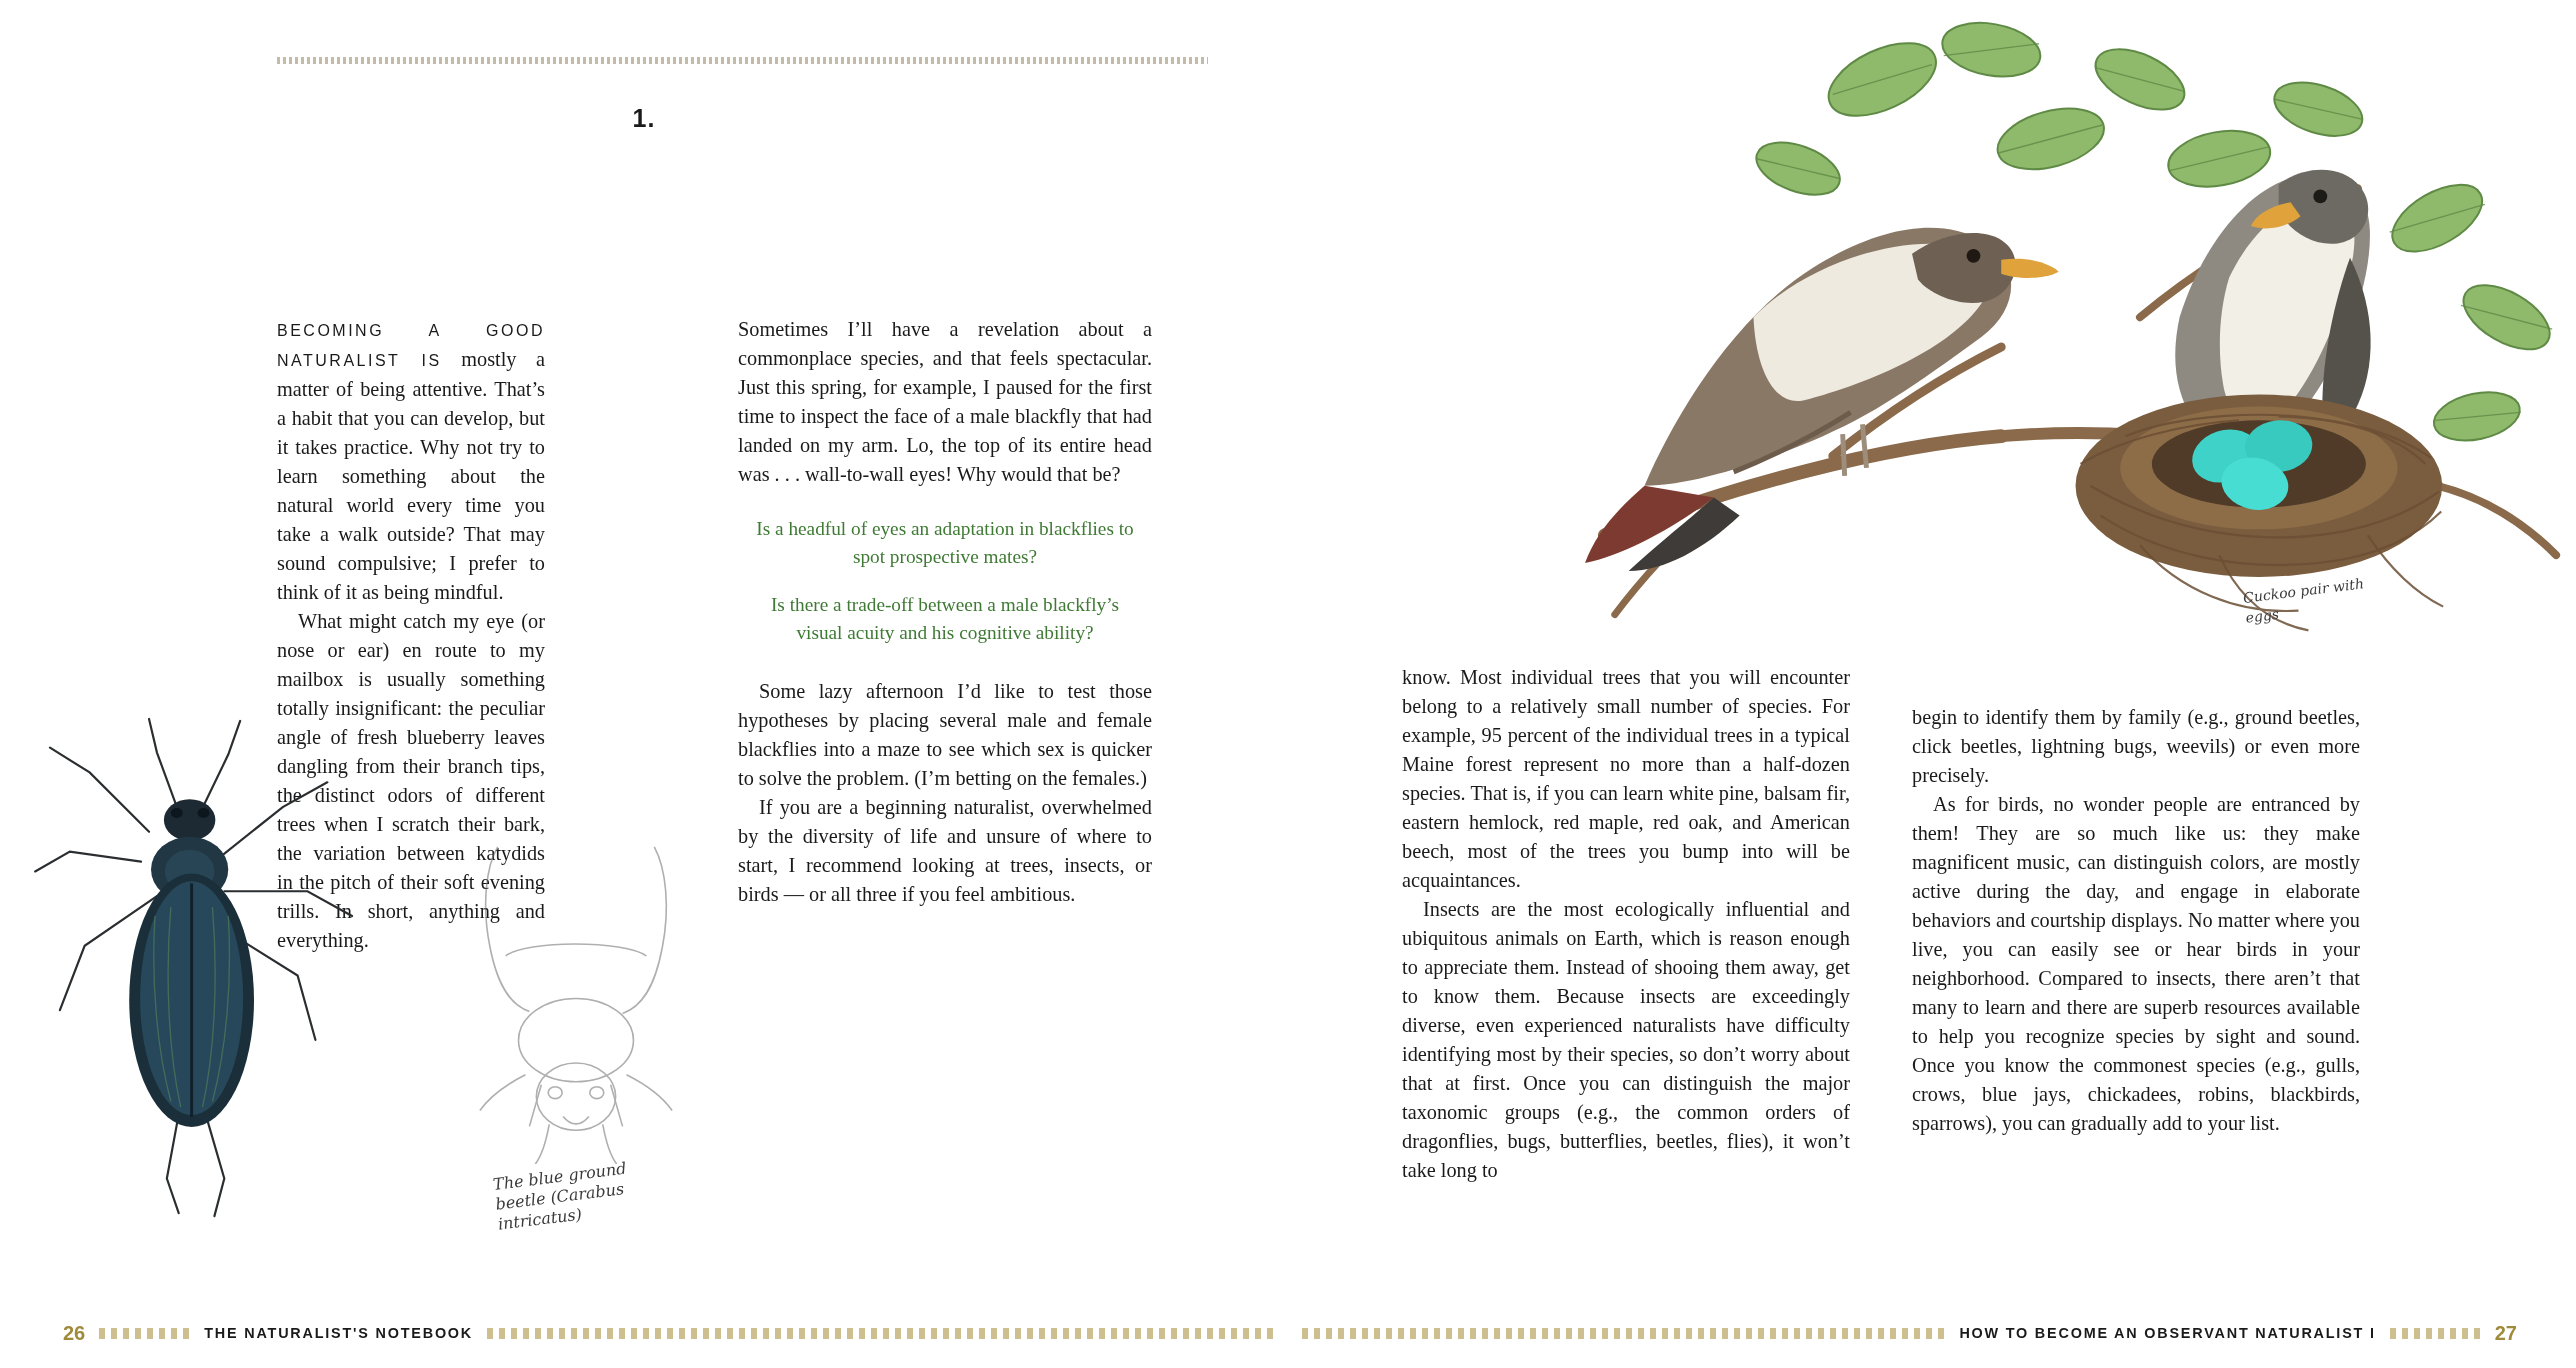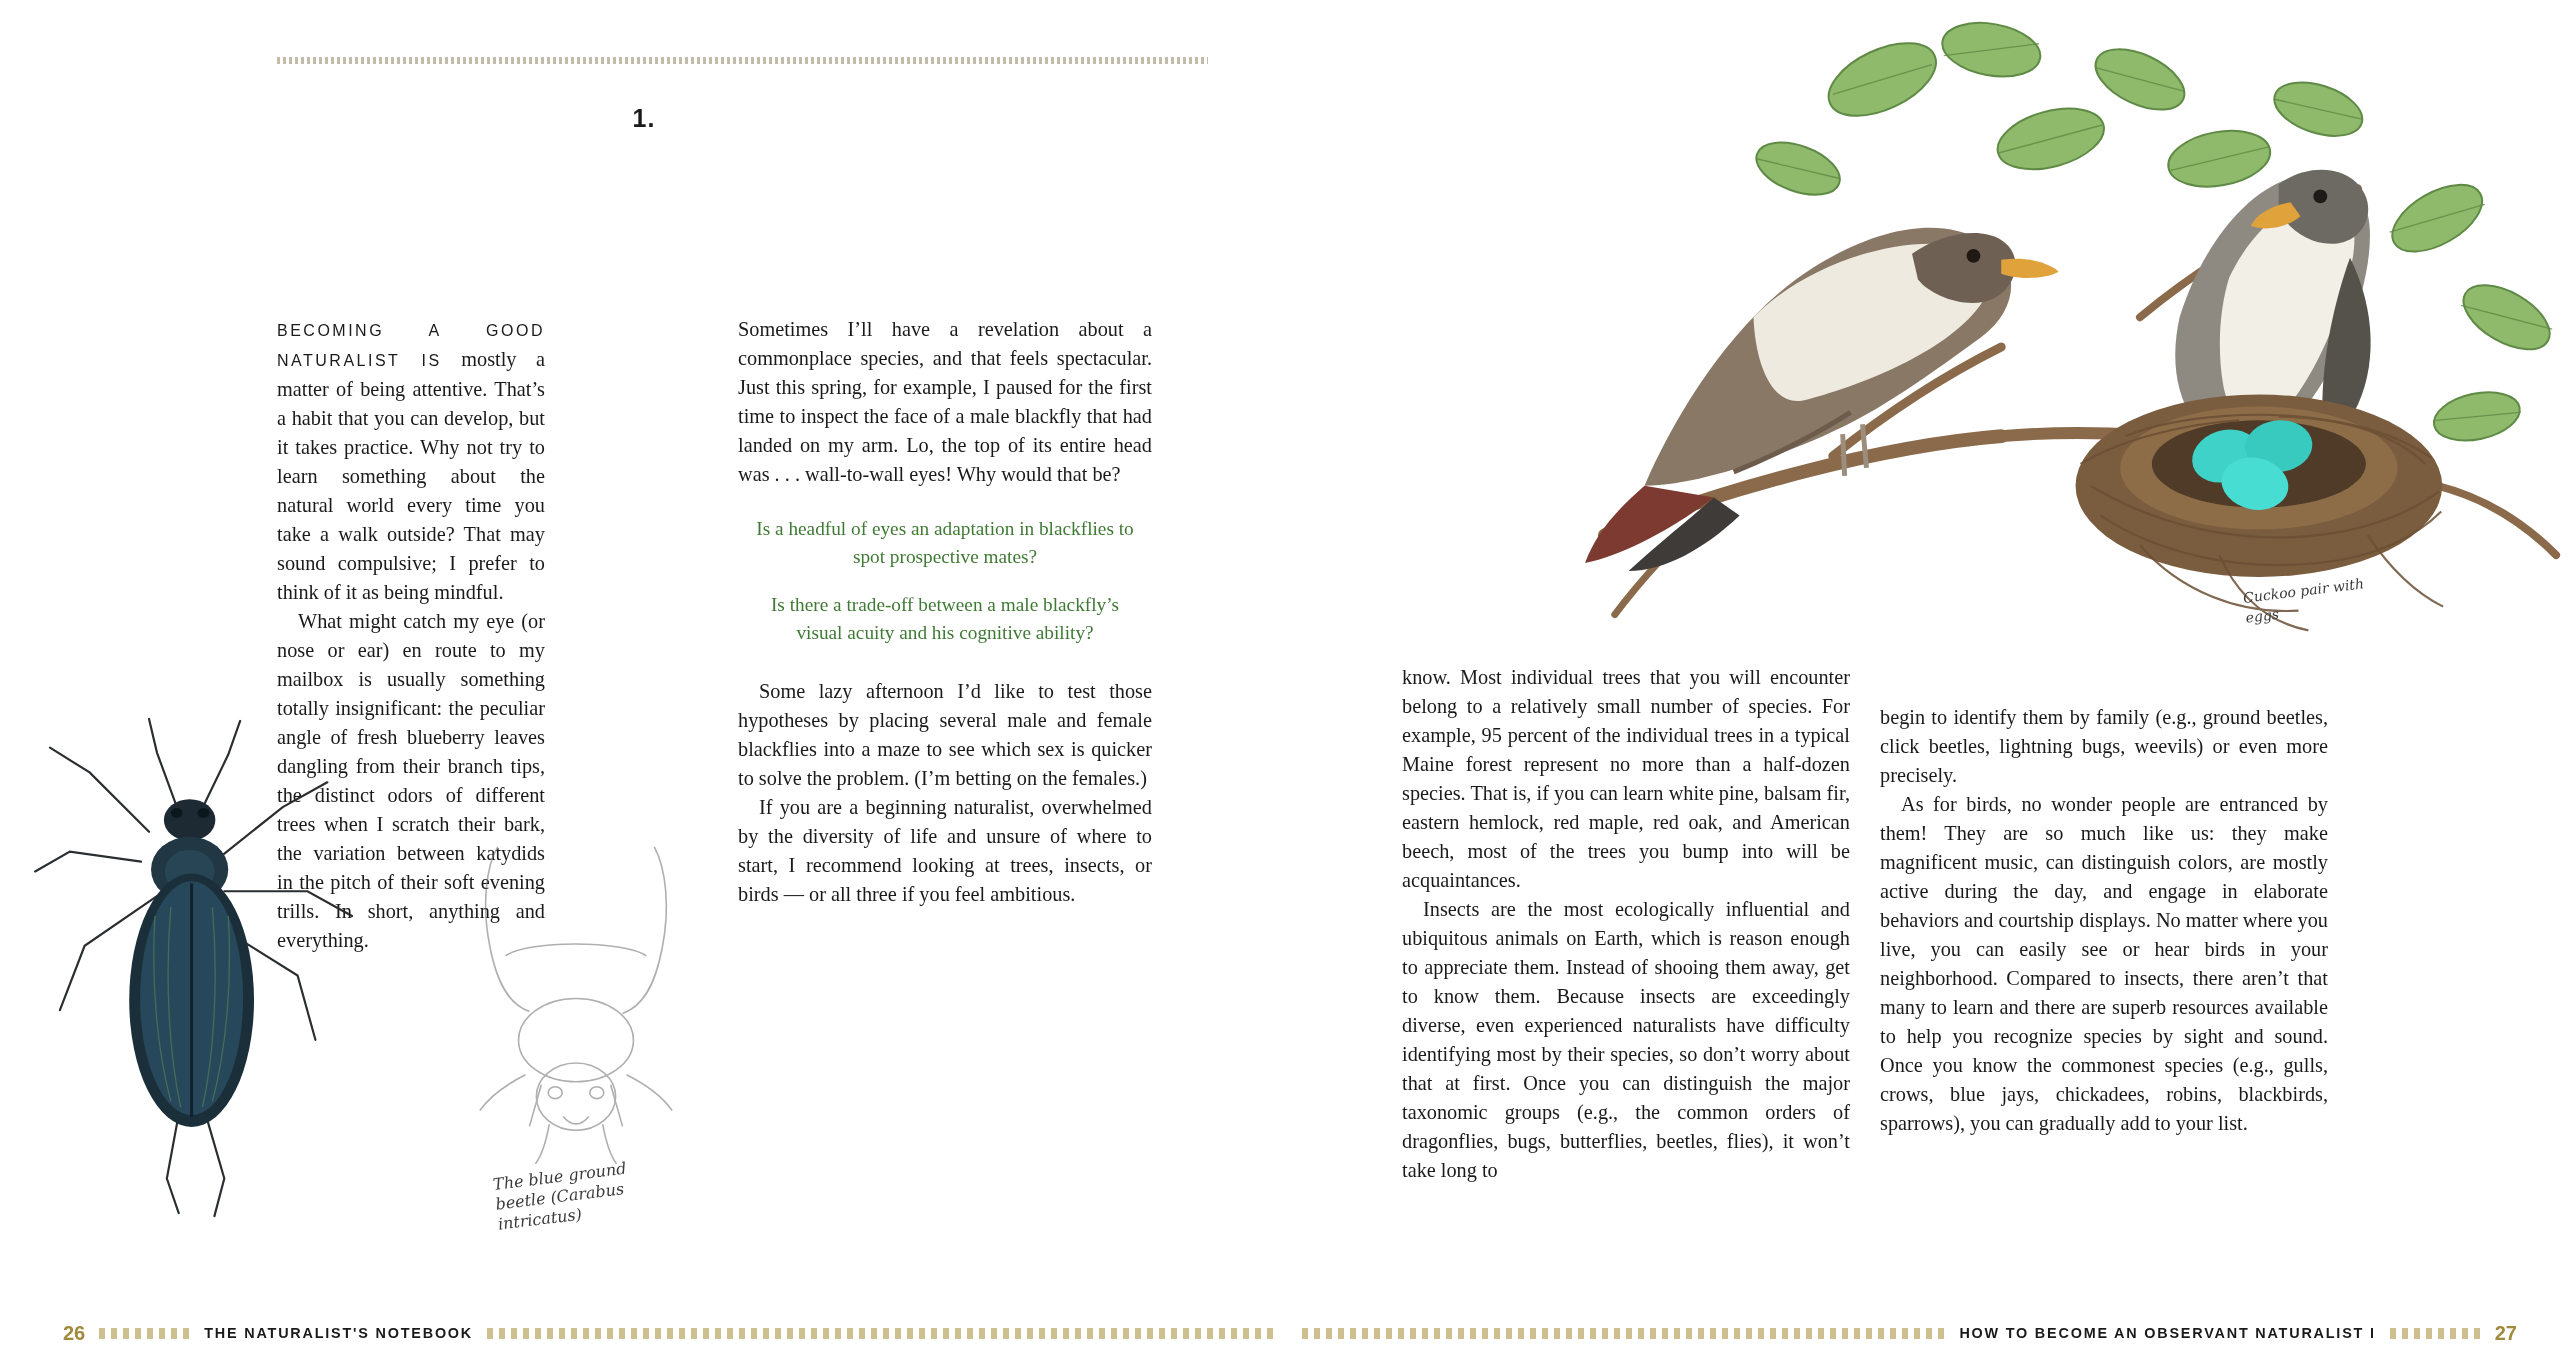--- a/index.html
+++ b/index.html
@@ -252,21 +252,21 @@
     </div>
   </div>
 
   <div class="page">
 
     <div class="col right-col-1" style="left:114px; top:663px; width:448px;">
       <p>know. Most individual trees that you will encounter belong to a relatively small number of species. For example, 95 percent of the individual trees in a typical Maine forest represent no more than a half-dozen species. That is, if you can learn white pine, balsam fir, eastern hemlock, red maple, red oak, and American beech, most of the trees you bump into will be acquaintances.</p>
       <p>Insects are the most ecologically influential and ubiquitous animals on Earth, which is reason enough to appreciate them. Instead of shooing them away, get to know them. Because insects are exceedingly diverse, even experienced naturalists have difficulty identifying most by their species, so don’t worry about that at first. Once you can distinguish the major taxonomic groups (e.g., the common orders of dragonflies, bugs, butterflies, beetles, flies), it won’t take long to</p>
     </div>
 
-    <div class="col right-col-2" style="left:592px; top:703px; width:448px;">
+    <div class="col right-col-2" style="left:624px; top:703px; width:448px;">
       <p>begin to identify them by family (e.g., ground beetles, click beetles, lightning bugs, weevils) or even more precisely.</p>
       <p>As for birds, no wonder people are entranced by them! They are so much like us: they make magnificent music, can distinguish colors, are mostly active during the day, and engage in elaborate behaviors and courtship displays. No matter where you live, you can easily see or hear birds in your neighborhood. Compared to insects, there aren’t that many to learn and there are superb resources available to help you recognize species by sight and sound. Once you know the commonest species (e.g., gulls, crows, blue jays, chickadees, robins, blackbirds, sparrows), you can gradually add to your list.</p>
     </div>
 
     <svg class="birds" viewBox="0 0 1000 660" style="left:297px; top:20px;">
 
       <g stroke="#8a6a4a" fill="none" stroke-linecap="round">
         <path d="M20 520 C150 470 300 430 420 420" stroke-width="14"></path>
         <path d="M420 420 C560 408 700 430 860 470" stroke-width="12"></path>
         <path d="M250 440 C300 400 360 360 420 330" stroke-width="9"></path>

